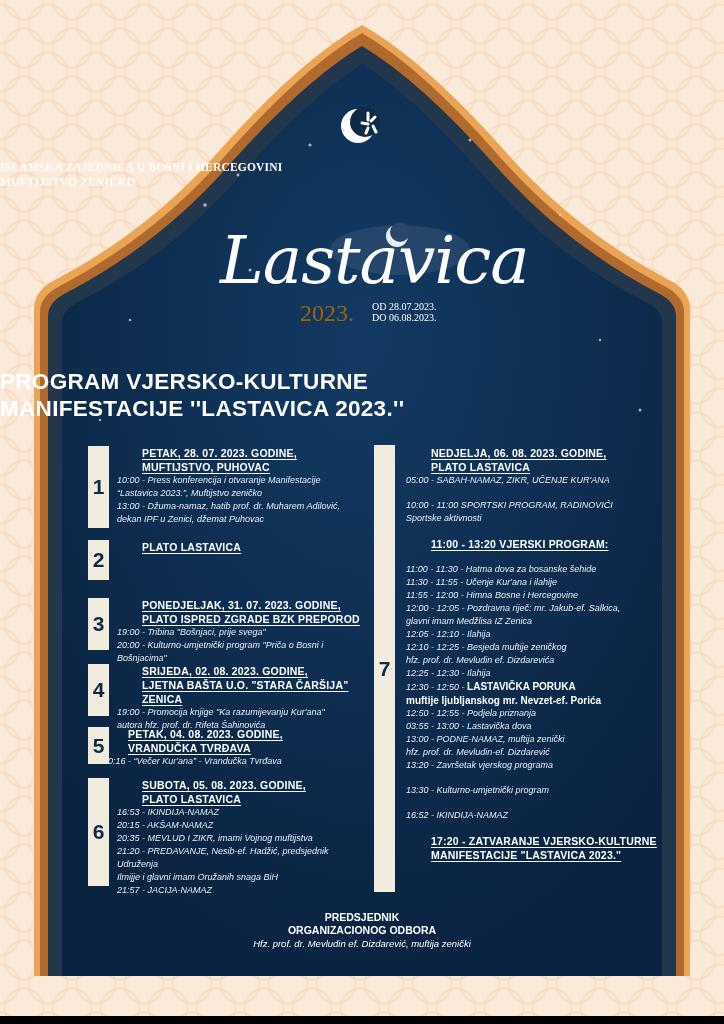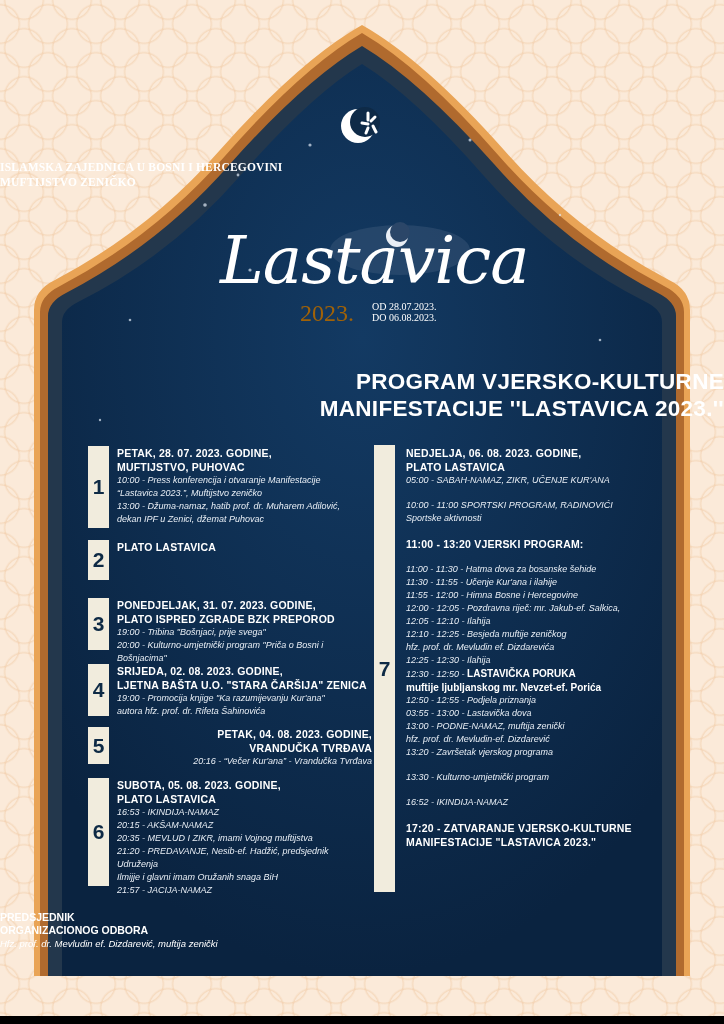--- a/index.html
+++ b/index.html
@@ -16,29 +16,29 @@
   svg.arch { position:absolute; left:0; top:0; }
   .content { position:absolute; left:0; top:0; width:724px; height:1024px; }
   .abs { position:absolute; }
   .emblem { left:338px; top:100px; width:50px; height:50px; }
   .org { left:0; width:724px; color:#fff;
     font-family:"Liberation Serif", serif; font-size:11.5px; font-weight:bold; letter-spacing:0.2px; }
   .title-script { left:220px; top:222px; width:280px; text-align:center; color:#fff;
     font-family:"DejaVu Serif", serif; font-style:italic; font-size:66px; letter-spacing:-1px; }
   .year { left:300px; top:300px; color:#a16207; font-family:"Liberation Serif", serif; font-size:24px; }
   .dates { left:372px; top:301px; color:#fff; font-family:"Liberation Serif", serif; font-size:10px; line-height:11px; }
-  .heading { left:0; width:724px; text-align:right; color:#fff; font-weight:bold; font-size:22.5px; line-height:27px; top:368px; letter-spacing:0.3px; }
+  .heading { left:0; width:724px; text-align:left; color:#fff; font-weight:bold; font-size:22.5px; line-height:27px; top:368px; letter-spacing:0.3px; }
   .numbox { position:absolute; background:#f1ecdd; color:#0e2a45; font-weight:bold;
     display:flex; align-items:center; justify-content:center; font-size:21px; width:21px; }
   .day { position:absolute; color:#fff; }
-  .day .dh { font-weight:bold; font-size:10.5px; line-height:14px; text-underline-offset:2px; letter-spacing:0.2px; }
+  .day .dh { font-weight:bold; font-size:10.5px; line-height:14px; text-decoration:underline; text-underline-offset:2px; letter-spacing:0.2px;margin-left:25px; }
   .day .ev { font-style:italic; font-size:9px; line-height:13px; color:#e8eef5; }
   .ev.strong { font-style:normal; font-weight:bold; font-size:10px; color:#fff; }
   .gap { height:12px; }
-  .footer-sign { left:0; width:724px; text-align:left; color:#fff; top:911px; }
+  .footer-sign { left:0; width:724px; text-align:center; color:#fff; top:911px; }
   .footer-sign .a { font-weight:bold; font-size:10.5px; line-height:13px; }
   .footer-sign .b { font-style:italic; font-size:9.5px; line-height:13px; }
   .logos { left:0; top:1016px; width:724px; height:48px; background:#000000; }
   .logo { position:absolute; top:10px; height:28px; display:flex; align-items:center; justify-content:center; }
 </style>
 </head>
 <body>
 
 <div class="pattern"></div>
 
@@ -134,21 +134,21 @@
       </div>
       <div class="day" style="left: 117px; top: 664px; width: 255px;">
         <div class="dh">SRIJEDA, 02. 08. 2023. GODINE,</div>
         <div class="dh">LJETNA BAŠTA U.O. "STARA ČARŠIJA" ZENICA</div>
         <div class="ev">19:00 - Promocija knjige "Ka razumijevanju Kur'ana"</div>
         <div class="ev">autora hfz. prof. dr. Rifeta Šahinovića</div>
       </div>
       <div class="numbox" style="left: 88px; top: 727px; height: 37px;">
         <span>5</span>
       </div>
-      <div class="day" style="left: 117px; top: 727px; width: 255px; text-align: right;">
+      <div class="day" style="left: 103px; top: 727px; width: 255px;">
         <div class="dh">PETAK, 04. 08. 2023. GODINE,</div>
         <div class="dh">VRANDUČKA TVRĐAVA</div>
         <div class="ev">20:16 - “Večer Kur'ana” - Vrandučka Tvrđava</div>
       </div>
       <div class="numbox" style="left: 88px; top: 778px; height: 108px;">
         <span>6</span>
       </div>
       <div class="day" style="left: 117px; top: 778px; width: 255px;">
         <div class="dh">SUBOTA, 05. 08. 2023. GODINE,</div>
         <div class="dh">PLATO LASTAVICA</div>
@@ -172,20 +172,21 @@
     <div class="ev">10:00 - 11:00  SPORTSKI PROGRAM, RADINOVIĆI</div>
     <div class="ev">Sportske aktivnosti</div>
     <div class="gap"></div>
     <div class="dh">11:00 - 13:20 VJERSKI PROGRAM:</div>
     <div class="gap"></div>
     <div id="rel1">
         <div class="ev">11:00 - 11:30 - Hatma dova za bosanske šehide</div>
         <div class="ev">11:30 - 11:55 - Učenje Kur'ana i ilahije</div>
         <div class="ev">11:55 - 12:00 - Himna Bosne i Hercegovine</div>
         <div class="ev">12:00 - 12:05 - Pozdravna riječ: mr. Jakub-ef. Salkica,</div>
+        <div class="ev">glavni imam Medžlisa IZ Zenica</div>
         <div class="ev">12:05 - 12:10 - Ilahija</div>
         <div class="ev">12:10 - 12:25 - Besjeda muftije zeničkog</div>
         <div class="ev">hfz. prof. dr. Mevludin ef. Dizdarevića</div>
         <div class="ev">12:25 - 12:30 - Ilahija</div>
       </div>
     <div class="ev"><span>12:30 - 12:50 - </span><span class="ev strong">LASTAVIČKA PORUKA</span></div>
     <div class="ev strong">muftije ljubljanskog mr. Nevzet-ef. Porića</div>
     <div id="rel2">
         <div class="ev">12:50 - 12:55 - Podjela priznanja</div>
         <div class="ev">03:55 - 13:00 - Lastavička dova</div>

